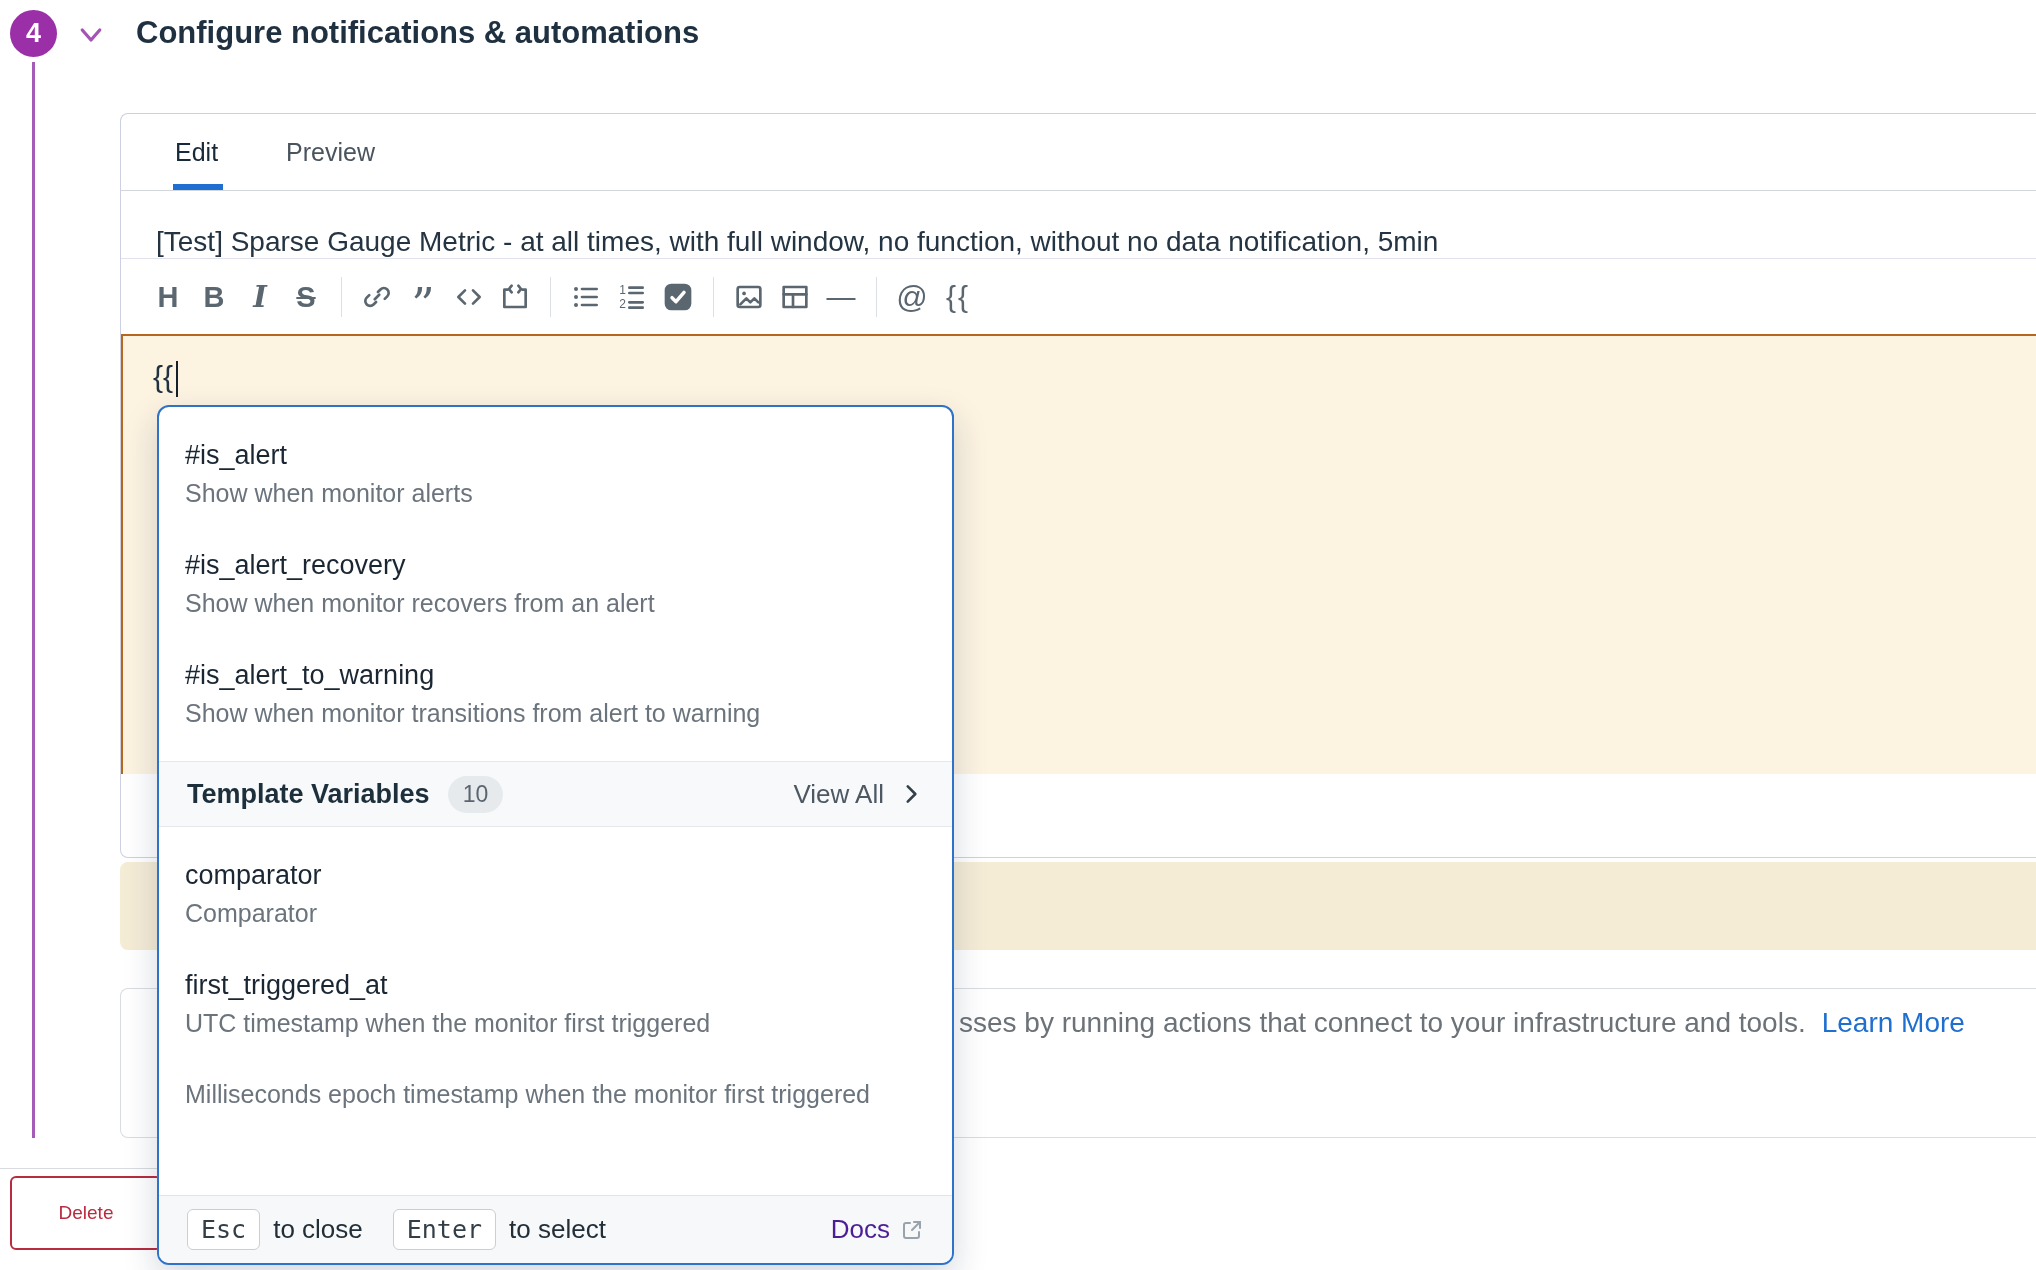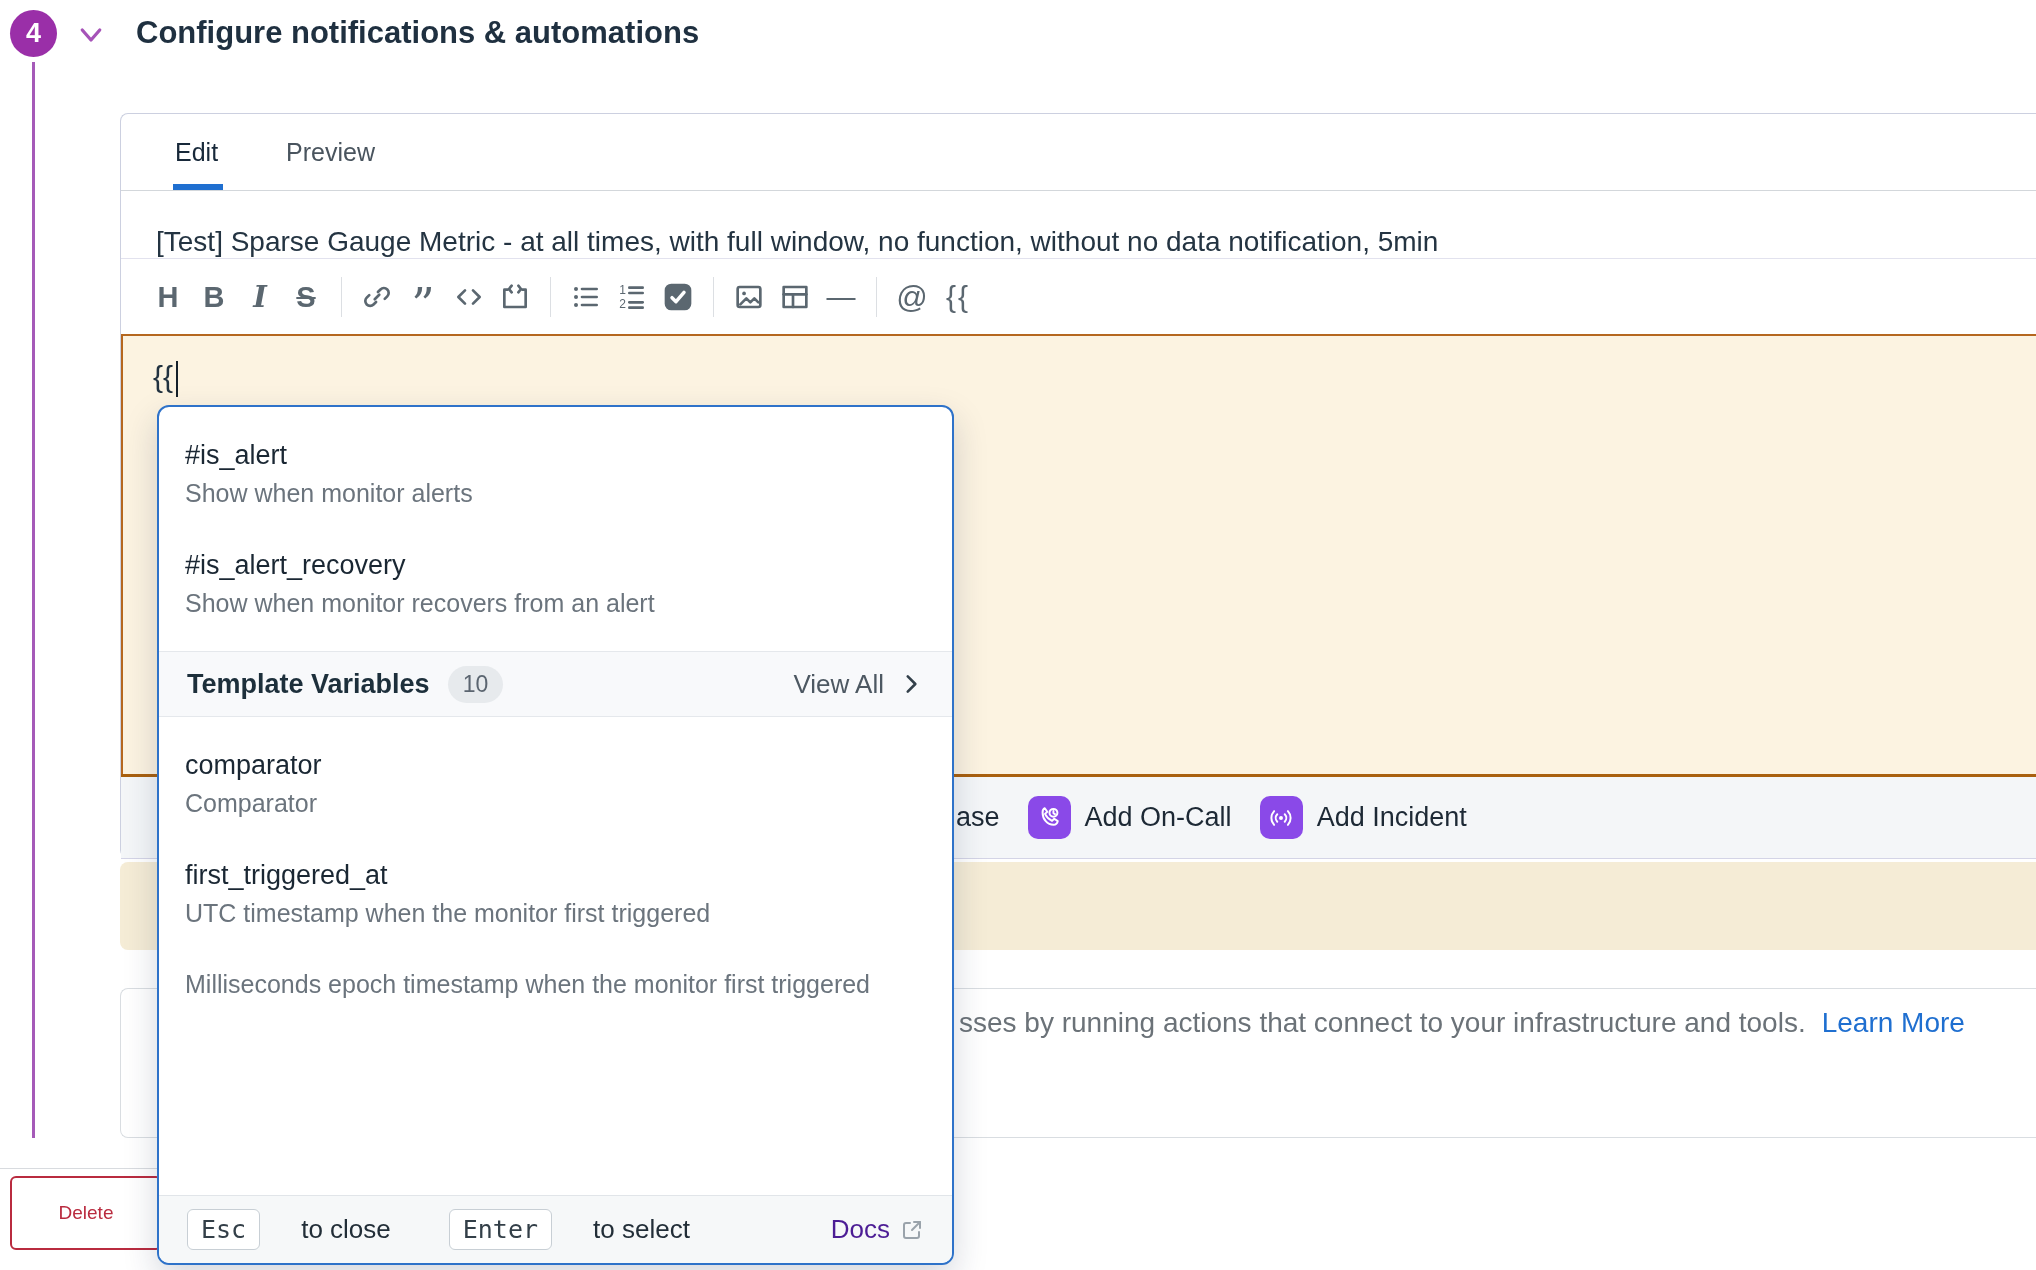--- a/index.html
+++ b/index.html
@@ -67,21 +67,21 @@
   .ac-title{font-size:27px;font-weight:bold;color:#1d2f3b;}
   .ac-count{margin-left:18px;background:#e7eaed;color:#5b6570;font-size:23px;font-weight:500;
     border-radius:999px;padding:5px 15px;}
   .ac-spacer{flex:1;}
   .ac-viewall{font-size:26px;color:#4d5862;margin-right:14px;cursor:pointer;}
   .ac-chev{width:26px;height:26px;color:#33404a;}
   .ac-items{padding:12px 0;}
   .ac-item{padding:20px 26px;cursor:pointer;}
   .ac-item-name{font-size:27px;font-weight:500;color:#1a2733;line-height:33px;margin-bottom:6px;}
   .ac-item-desc{font-size:25px;color:#6b747d;line-height:31px;}
-  .ac-footer{height:68px;background:#f6f8f9;border-top:1px solid #e1e5e9;display:flex;align-items:center;padding:0 28px;flex:none;gap:28px;}
+  .ac-footer{height:68px;background:#f6f8f9;border-top:1px solid #e1e5e9;display:flex;align-items:center;padding:0 28px;flex:none;}
   .key-chip{background:#fff;border:1px solid #c8cfd5;border-radius:6px;padding:5px 13px;
     font-family:"DejaVu Sans Mono","Liberation Mono",monospace;font-size:25px;color:#333f48;}
   .key-label{font-size:26px;color:#222e38;margin-left:13px;}
   .ml30{margin-left:30px;}
   .docs{display:flex;align-items:center;color:#4c1d95;font-size:26px;cursor:pointer;}
   .docs svg{width:24px;height:24px;margin-left:10px;color:#9aa3ab;}
   svg.stroke{fill:none;stroke:currentColor;stroke-width:2.4;stroke-linecap:round;stroke-linejoin:round;}
 </style>
 </head>
 <body>
@@ -201,42 +201,20 @@
             <span class="g" style="font-weight:normal;font-size:31px">@</span>
           </span>
           <span class="tb-icon">
             <span class="g gbr">{{</span>
           </span>
         </div>
     </div>
     <div class="editor">
       <span>{{</span><span class="caret"></span>
     </div>
-    <div class="editor-footer">
-      <span class="clip-label">ase</span>
-      <div class="qa-btn">
-        <span class="qa-ic">
-          <svg viewBox="0 0 24 24" fill="none" stroke="#fff" stroke-width="1.7" stroke-linecap="round" stroke-linejoin="round">
-            <path d="M8.4 3.6l2.1 3-1.9 1.9a12.5 12.5 0 006 6l1.9-1.9 3 2.1c-.4 2-1.7 3.1-3.6 3.1-5.3 0-9.4-4.6-9.4-10.6 0-1.9 1-3.2 1.9-3.6z"></path>
-            <circle cx="15.8" cy="7.6" r="3.4"></circle>
-              <path d="M15.8 5.9v1.9l1.3.9"></path>
-          </svg>
-        </span>
-        <span class="qa-label">Add On-Call</span>
-      </div>
-      <div class="qa-btn">
-        <span class="qa-ic">
-          <svg viewBox="0 0 24 24" fill="none" stroke="#fff" stroke-width="1.7" stroke-linecap="round">
-            <circle cx="12" cy="12" r="1.7" fill="#fff" stroke="none"></circle>
-            <path d="M8.8 8.8a4.6 4.6 0 000 6.4M15.2 8.8a4.6 4.6 0 010 6.4M6.1 6.1a8.6 8.6 0 000 11.8M17.9 6.1a8.6 8.6 0 010 11.8"></path>
-          </svg>
-        </span>
-        <span class="qa-label">Add Incident</span>
-      </div>
-    </div>
   </div>
 
   <div class="cream-band"></div>
 
   <div class="note-box">
     <div class="note-text">
       <span>sses by running actions that connect to your infrastructure and tools.</span><span class="note-link">Learn More</span>
     </div>
   </div>
 
@@ -246,20 +224,24 @@
   <div class="dropdown">
     <div class="ac-body">
       <div class="ac-items">
           <div class="ac-item">
     <div class="ac-item-name">#is_alert</div>
     <div class="ac-item-desc">Show when monitor alerts</div>
   </div>
           <div class="ac-item">
     <div class="ac-item-name">#is_alert_recovery</div>
     <div class="ac-item-desc">Show when monitor recovers from an alert</div>
+  </div>
+          <div class="ac-item">
+    <div class="ac-item-name">#is_alert_to_warning</div>
+    <div class="ac-item-desc">Show when monitor transitions from alert to warning</div>
   </div>
         </div>
 
       <div class="ac-header">
         <span class="ac-title">Template Variables</span>
         <span class="ac-count">10</span>
         <span class="ac-spacer"></span>
         <span class="ac-viewall">View All</span>
         <span class="ac-chev">
           <svg class="stroke" viewBox="0 0 24 24">

